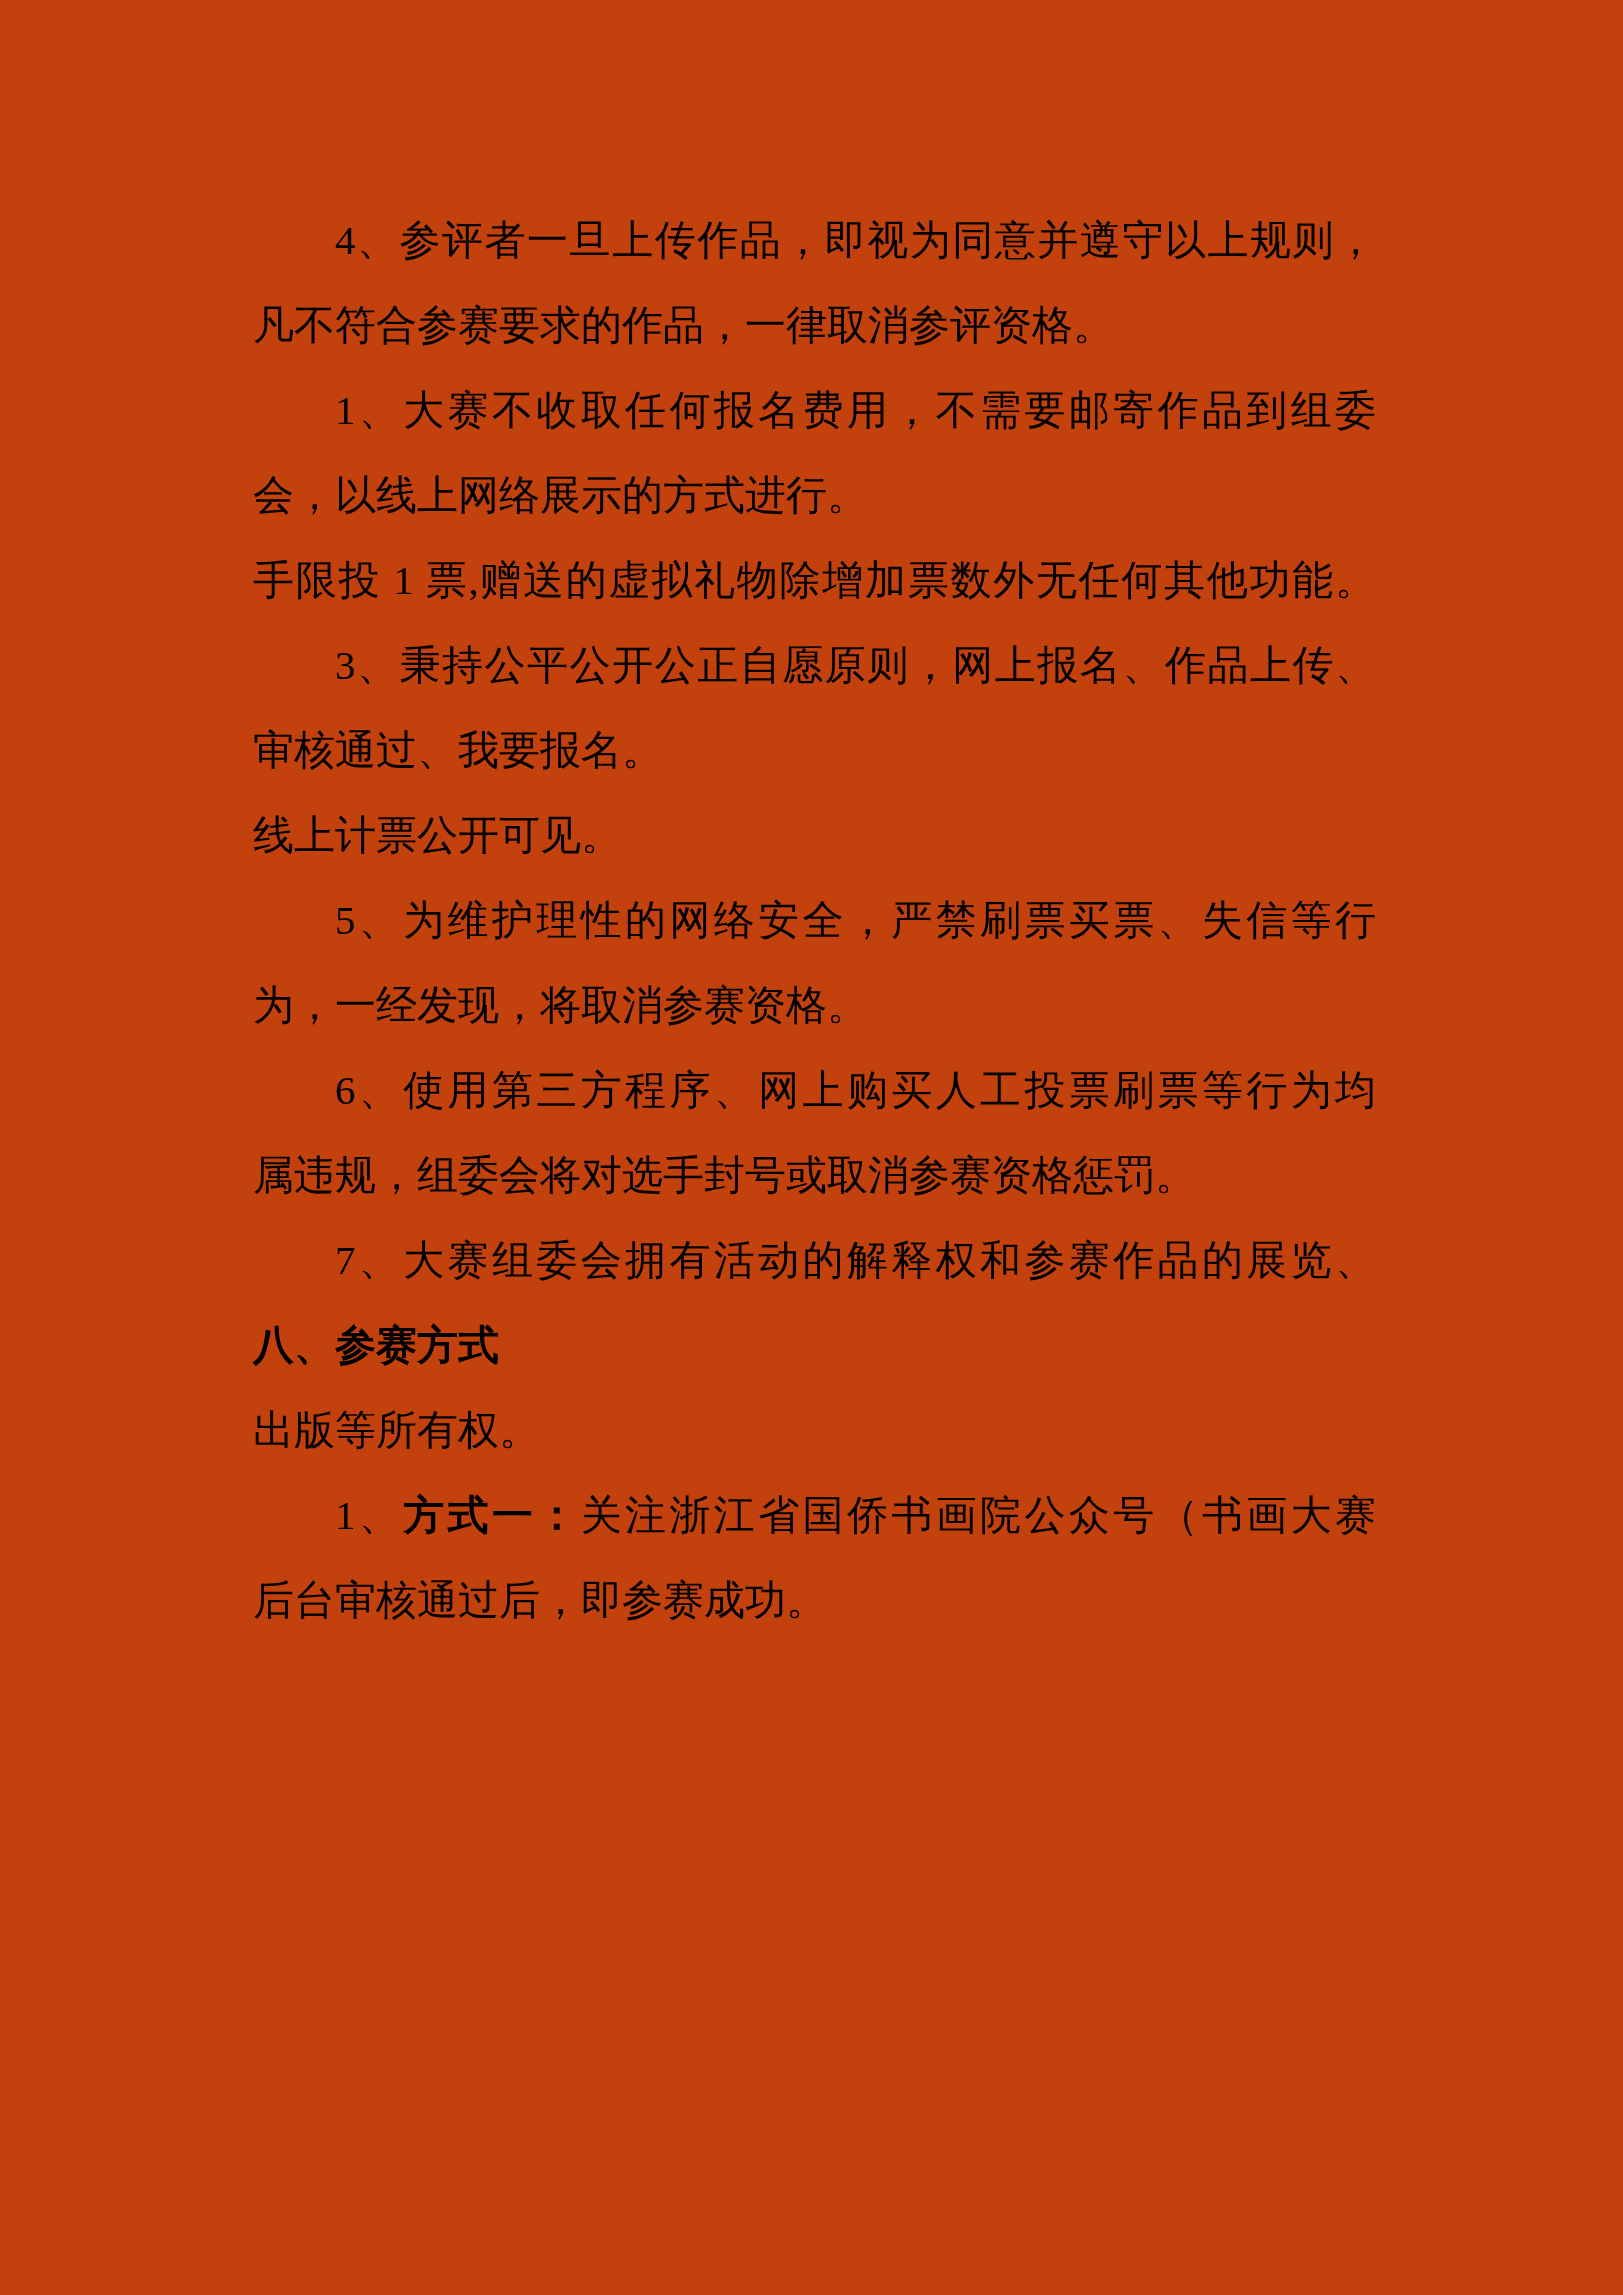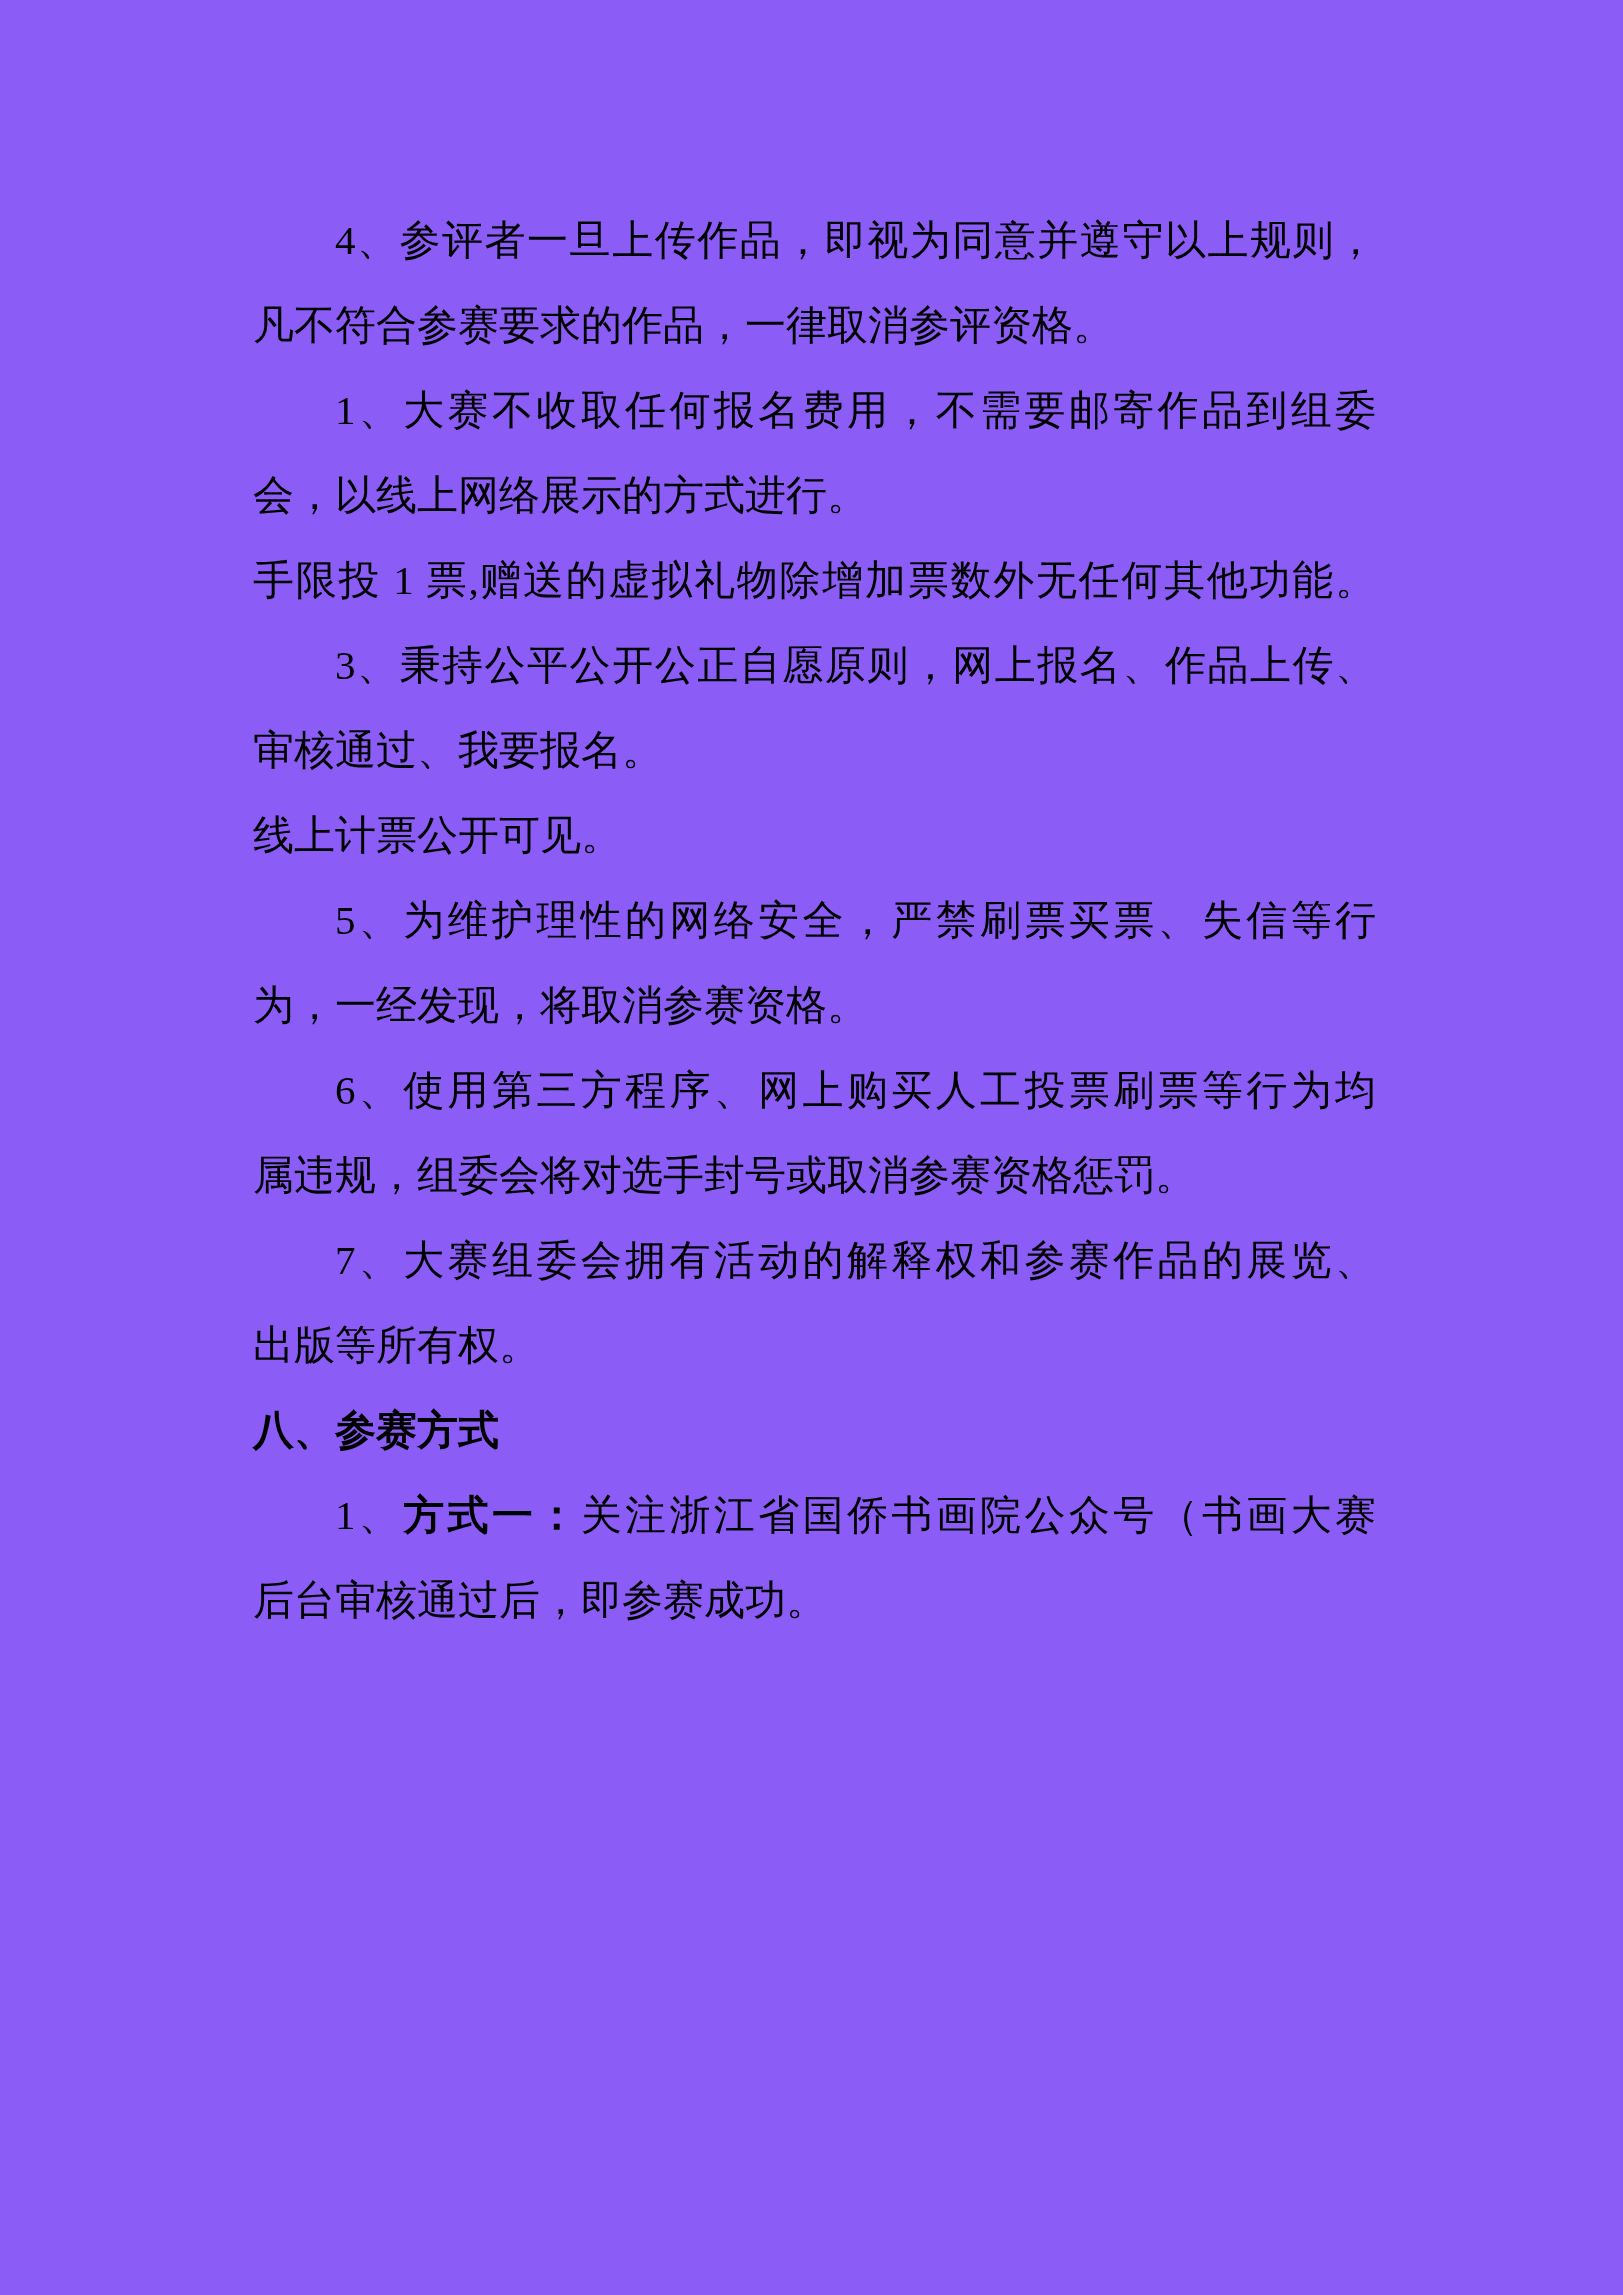--- a/index.html
+++ b/index.html
@@ -1,20 +1,20 @@
 <!DOCTYPE html>
 <html style="font-size:10.5px"><head>
 <meta charset="utf-8">
 <style>
   html,body{margin:0;padding:0;background:#e8e8e8;}
   .page{
     position:relative;
     width:1623px;
     height:2295px;
-    background:#8b5cf6;
+    background:#c2410c;
     font-family:"Liberation Serif","DejaVu Serif",serif;
     color:#000000;
     overflow:hidden;
   }
   .content{
     position:absolute;
     left:253px;
     top:198px;
     width:1123px;
     font-size:41px;
@@ -47,23 +47,23 @@
 
     <div class="ln">线上计票公开可见。</div>
 
     <div class="ln indent just">5、为维护理性的网络安全，严禁刷票买票、失信等行</div>
     <div class="ln">为，一经发现，将取消参赛资格。</div>
 
     <div class="ln indent just">6、使用第三方程序、网上购买人工投票刷票等行为均</div>
     <div class="ln">属违规，组委会将对选手封号或取消参赛资格惩罚。</div>
 
     <div class="ln indent just">7、大赛组委会拥有活动的解释权和参赛作品的展览、</div>
+    <div class="ln heading">八、参赛方式</div>
+
     <div class="ln">出版等所有权。</div>
-
-    <div class="ln heading">八、参赛方式</div>
 
     <div class="ln indent just">
       <span>1、</span><span class="b">方式一：</span><span>关注浙江省国侨书画院公众号（书画大赛</span>
     </div>
     <div class="ln">后台审核通过后，即参赛成功。</div>
 
   </div>
 </div>
 
 

